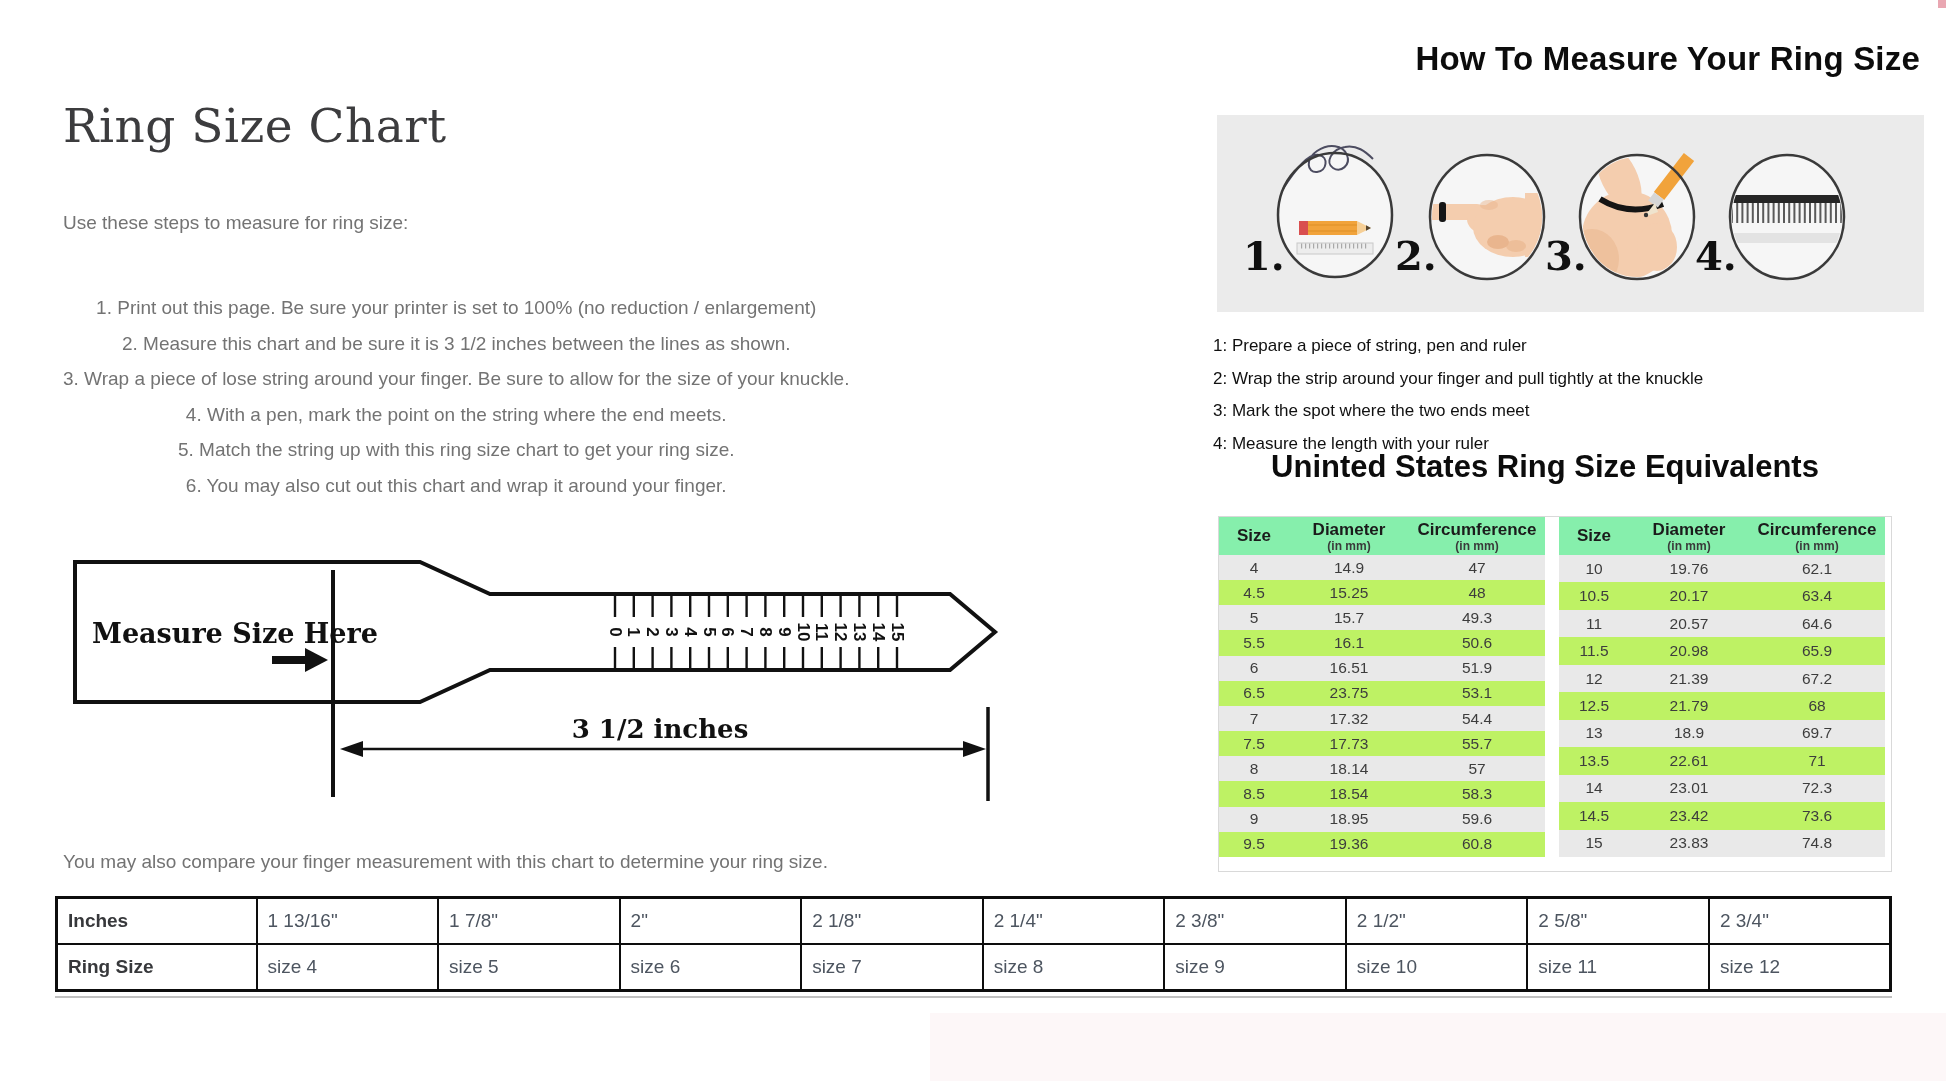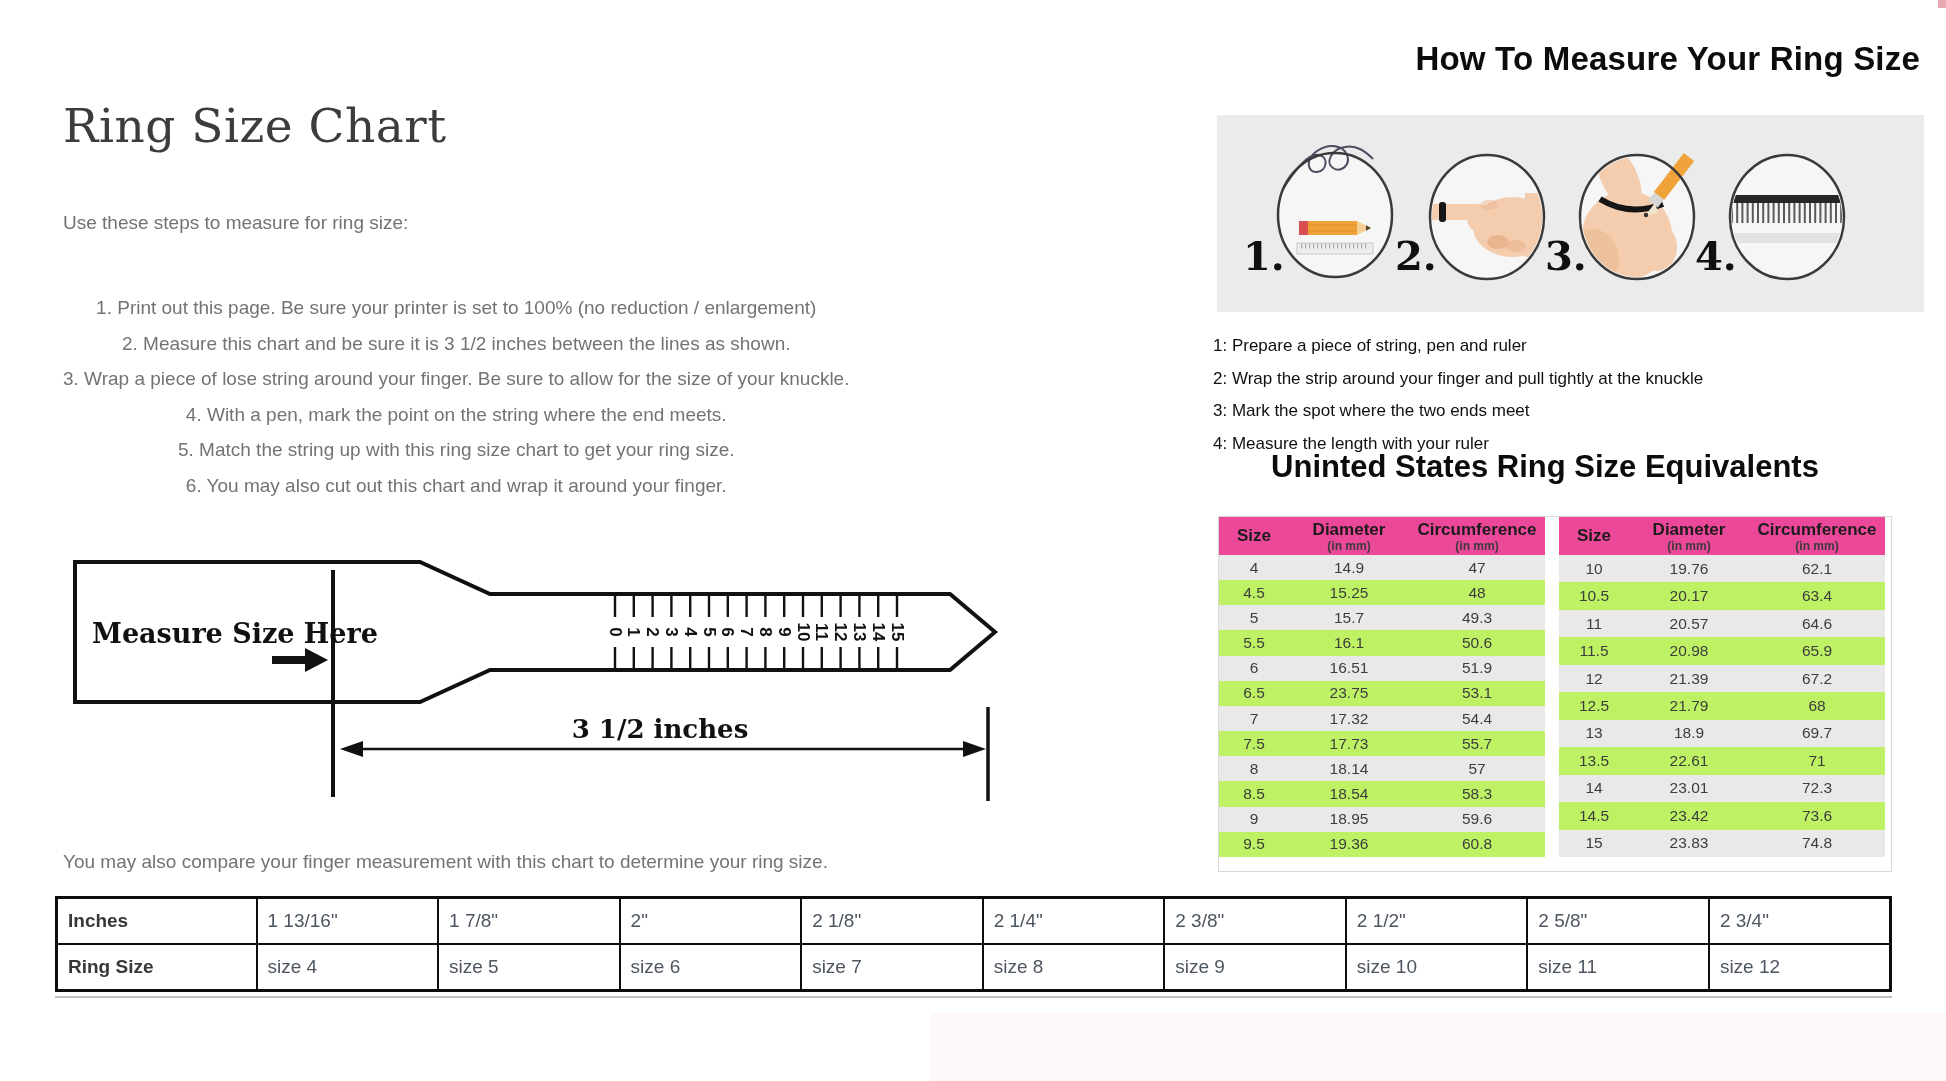--- a/index.html
+++ b/index.html
@@ -14,21 +14,21 @@
 
   
   .howto-title{font-size:33px;font-weight:700;color:#0c0c0c;text-align:right;letter-spacing:.2px;}
   .equiv-title{font-size:31px;font-weight:700;color:#0c0c0c;text-align:center;}
   .gray-panel{background:#ebebeb;}
   .rsteps .rstep{font-size:17px;color:#101010;line-height:32.5px;white-space:nowrap;}
 
   
   .equiv-wrap{background:#ffffff;border:1px solid #d9d9d9;display:flex;gap:14px;padding:0 0 14px 0;box-sizing:border-box;}
   table.equiv{border-collapse:collapse;width:326px;table-layout:fixed;}
-  table.equiv th{background:#ec4899;font-size:17px;color:#1b1b1b;font-weight:700;height:38px;vertical-align:middle;padding:0;}
+  table.equiv th{background:#86efac;font-size:17px;color:#1b1b1b;font-weight:700;height:38px;vertical-align:middle;padding:0;}
   table.equiv th .unit{display:block;font-size:12px;font-weight:700;color:#3a3a3a;margin-top:-1px;}
   table.equiv td{font-size:15.5px;color:#3d3d3d;text-align:center;height:25px;padding:0;}
   table.equiv tr.odd td{background:#e9e9e9;}
   table.equiv tr.even td{background:#bef264;}
   table.equiv col.c-size{width:70px;}
   table.equiv col.c-diam{width:120px;}
   table.equiv col.c-circ{width:136px;}
 
   
   table.bottom{border-collapse:collapse;width:1837px;table-layout:fixed;border-radius:21px;}

